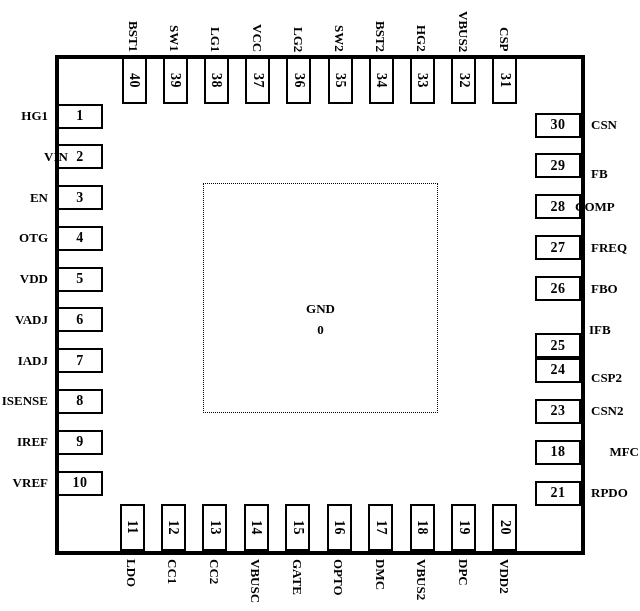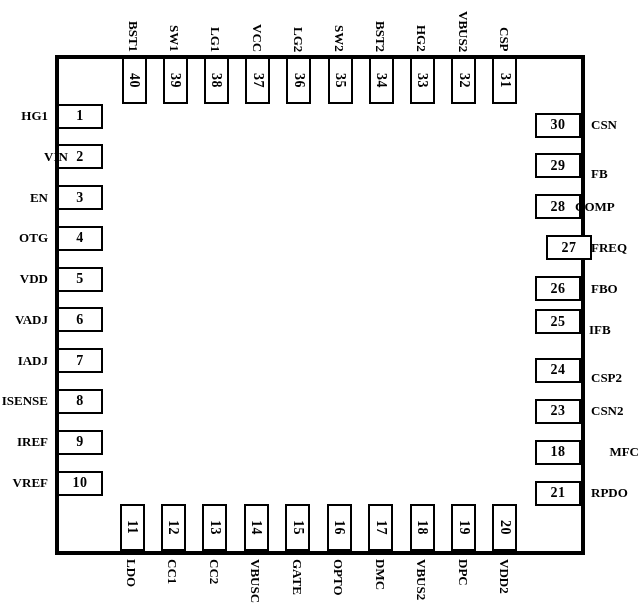--- a/index.html
+++ b/index.html
@@ -28,20 +28,26 @@
     position:absolute; font-weight:bold; font-size:13px; line-height:16px;
     white-space:nowrap; letter-spacing:0px;
   }
   .vtext { writing-mode:vertical-rl; }
 </style>
 </head>
 <body>
 
 <div id="canvas">
   <div class="chip-body"></div>
+  <div class="center-pad">
+    <div class="pad-text">
+      <div>GND</div>
+      <div>0</div>
+    </div>
+  </div>
 
 <div class="pin-box" style="left: 57px; top: 103.5px; width: 46px; height: 25px;">
       <span class="pin-num">1</span>
     </div>
     <div class="pin-label" style="left: 0px; top: 108px; width: 48px; text-align: right;">HG1</div>
     <div class="pin-box" style="left: 57px; top: 144.28px; width: 46px; height: 25px;">
       <span class="pin-num">2</span>
     </div>
     <div class="pin-label" style="left: 0px; top: 148.78px; width: 48px;  padding-left: 44px;">VIN</div>
     <div class="pin-box" style="left: 57px; top: 185.06px; width: 46px; height: 25px;">
@@ -81,29 +87,29 @@
     </div>
     <div class="pin-label" style="left: 591px; top: 117px; width: 48px; text-align: left;">CSN</div>
     <div class="pin-box" style="left: 535px; top: 153.4px; width: 46px; height: 25px;">
       <span class="pin-num">29</span>
     </div>
     <div class="pin-label" style="left: 591px; top: 157.9px; width: 48px; text-align: left; margin-top: 8px;">FB</div>
     <div class="pin-box" style="left: 535px; top: 194.3px; width: 46px; height: 25px;">
       <span class="pin-num">28</span>
     </div>
     <div class="pin-label" style="left: 575px; top: 198.8px; width: 48px; text-align: left;">COMP</div>
-    <div class="pin-box" style="left: 546px; top: 235.2px; width: 46px; height: 25px;">
+    <div class="pin-box" style="left: 535px; top: 235.2px; width: 46px; height: 25px;">
       <span class="pin-num">27</span>
     </div>
     <div class="pin-label" style="left: 591px; top: 239.7px; width: 48px; text-align: left;">FREQ</div>
     <div class="pin-box" style="left: 535px; top: 276.1px; width: 46px; height: 25px;">
       <span class="pin-num">26</span>
     </div>
     <div class="pin-label" style="left: 591px; top: 280.6px; width: 48px; text-align: left;">FBO</div>
-    <div class="pin-box" style="left: 535px; top: 309px; width: 46px; height: 25px; font-family: Liberation Serif, serif;">
+    <div class="pin-box" style="left: 535px; top: 333px; width: 46px; height: 25px; font-family: Liberation Serif, serif;">
       <span class="pin-num">25</span>
     </div>
     <div class="pin-label" style="left: 589px; top: 321.5px; width: 48px; text-align: left;">IFB</div>
     <div class="pin-box" style="left: 535px; top: 357.9px; width: 46px; height: 25px;">
       <span class="pin-num">24</span>
     </div>
     <div class="pin-label" style="left: 591px; top: 362.4px; width: 48px; text-align: left; margin-top: 8px;">CSP2</div>
     <div class="pin-box" style="left: 535px; top: 398.8px; width: 46px; height: 25px;">
       <span class="pin-num">23</span>
     </div>

